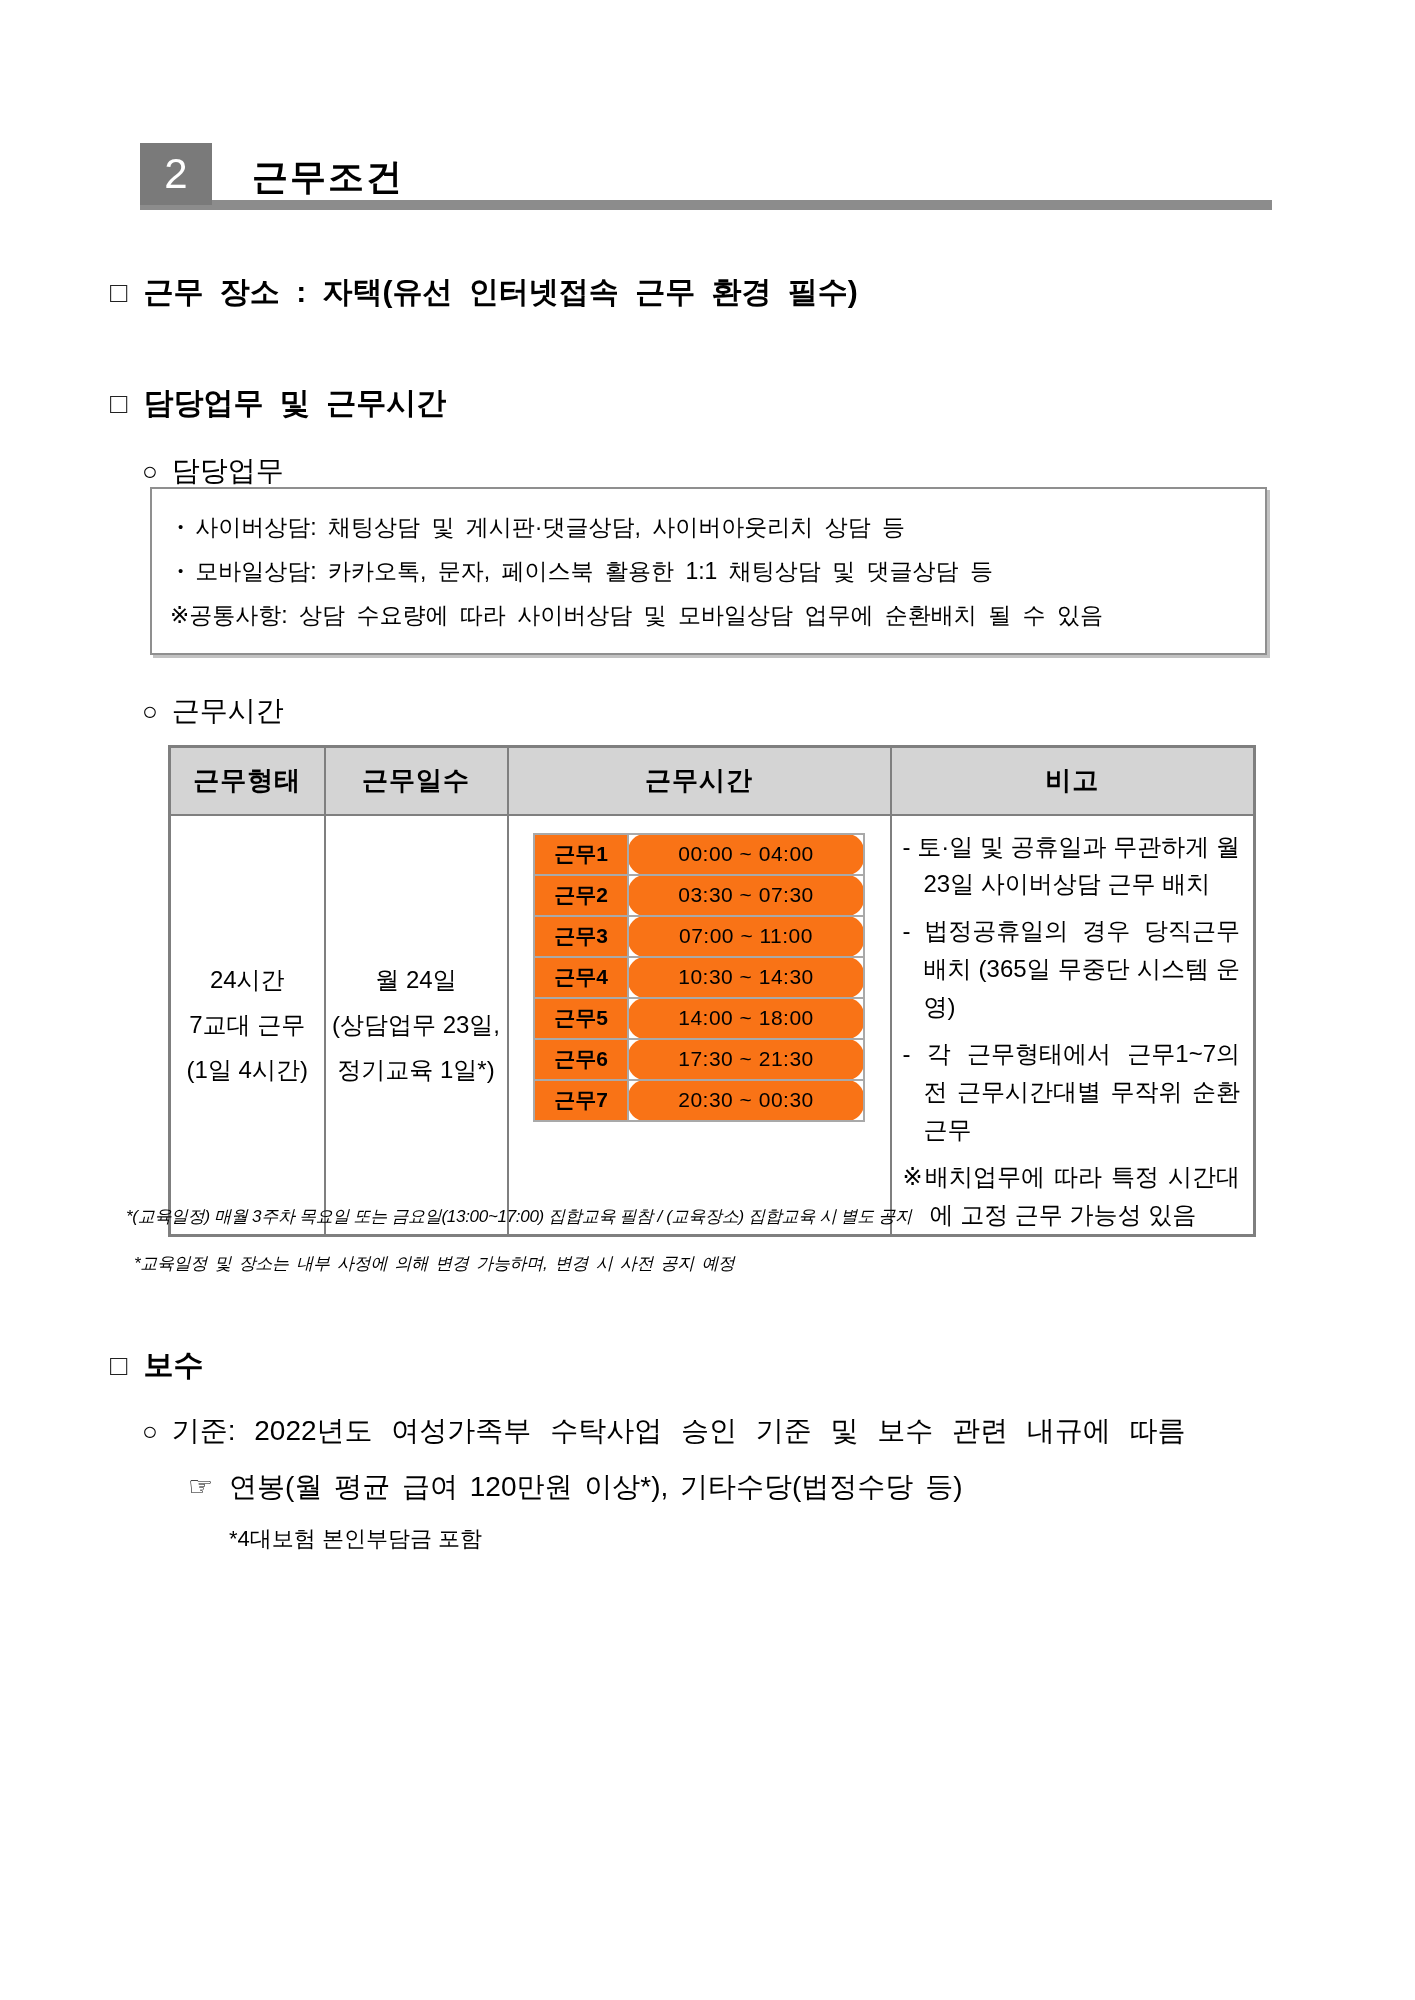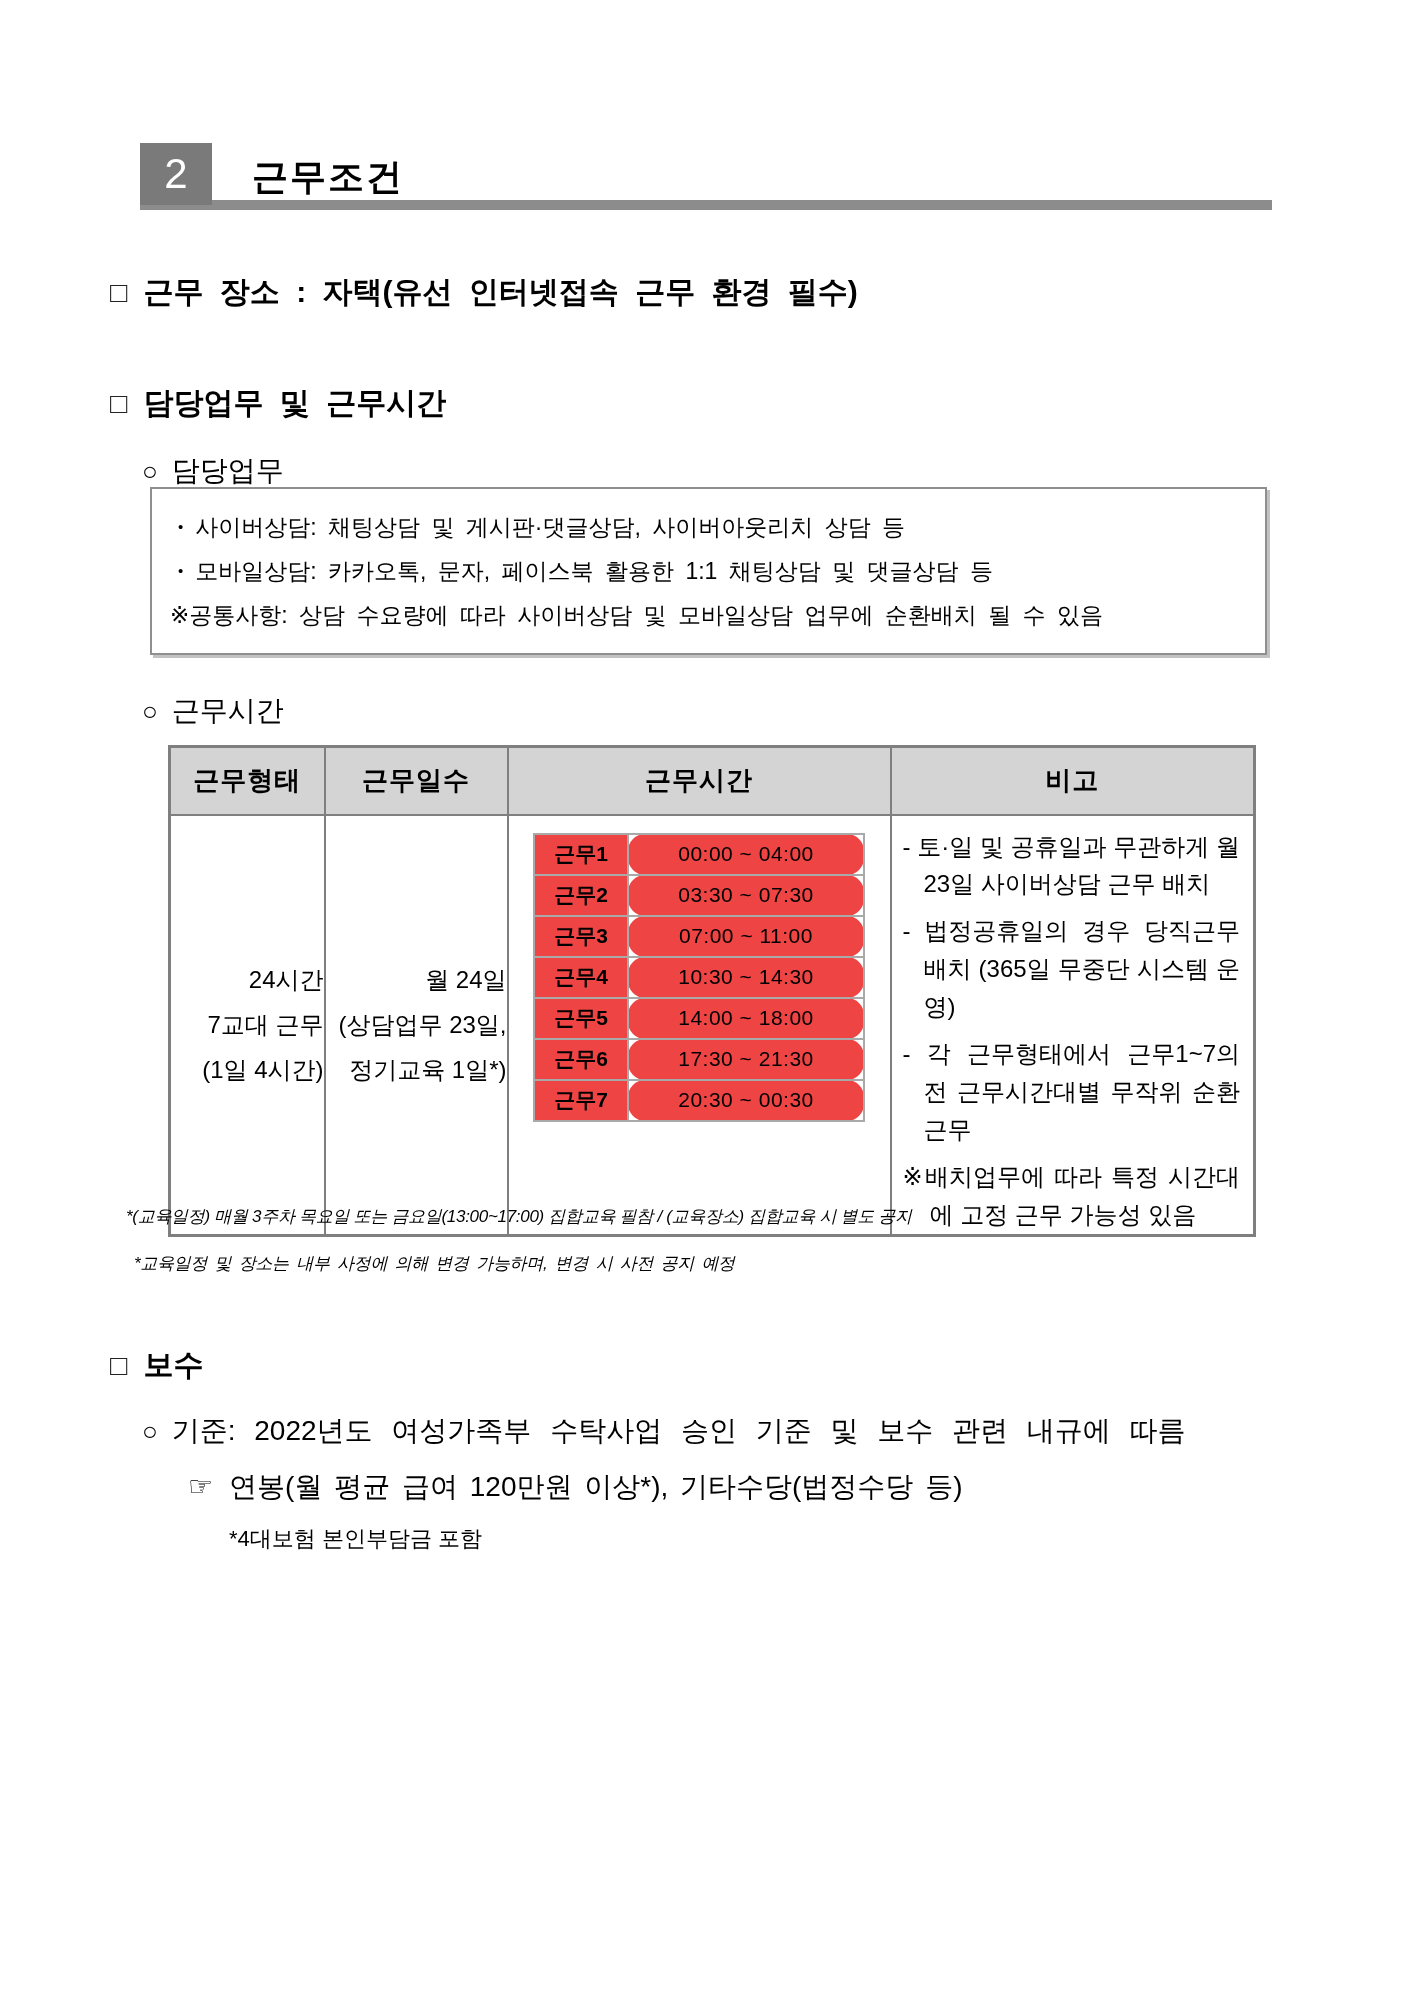--- a/index.html
+++ b/index.html
@@ -42,24 +42,24 @@
     position:absolute; left:168px; top:745px; width:1085px;
     border-collapse:collapse; table-layout:fixed;
     border:3px solid var(--table_border,#7f7f7f);
   }
   .work-table th, .work-table > tbody > tr > td { border:2px solid var(--table_border,#7f7f7f); }
   .work-table th {
     background:var(--table_header_bg,#d4d4d4); height:68px;
     font-size:26px; font-weight:bold; letter-spacing:1px; text-align:center;
   }
   .work-table > tbody > tr > td { height:345px; }
-  .cell-center { text-align:right; vertical-align:middle; font-size:24px; line-height:45px; }
+  .cell-center { text-align:center; vertical-align:middle; font-size:24px; line-height:45px; }
   .cell-shifts { vertical-align:top; padding-top:17px; }
   .mini-table { width:332px; margin:0 auto; border-collapse:collapse; }
-  .mini-table td { border:2px solid #a9a9a9; height:41px; font-size:21px; text-align:center; background:#ef4444; }
+  .mini-table td { border:2px solid #a9a9a9; height:41px; font-size:21px; text-align:center; background:#f97316; }
   .mini-table .shift-name { width:94px; font-weight:bold; }
   .mini-table .shift-time { letter-spacing:.5px;border-radius:17px; }
   .cell-notes { vertical-align:top; padding:12px 13px 0 11px; font-size:24px; line-height:1.58; }
   .note { text-align:justify; padding-left:21px; text-indent:-21px; margin-bottom:9px; }
   .note-ast { padding-left:27px; text-indent:-27px; margin-bottom:0; }
 
   
   .footnote { position:absolute; font-size:17px; white-space:nowrap; letter-spacing:-0.3px;font-style:italic; }
 
   

